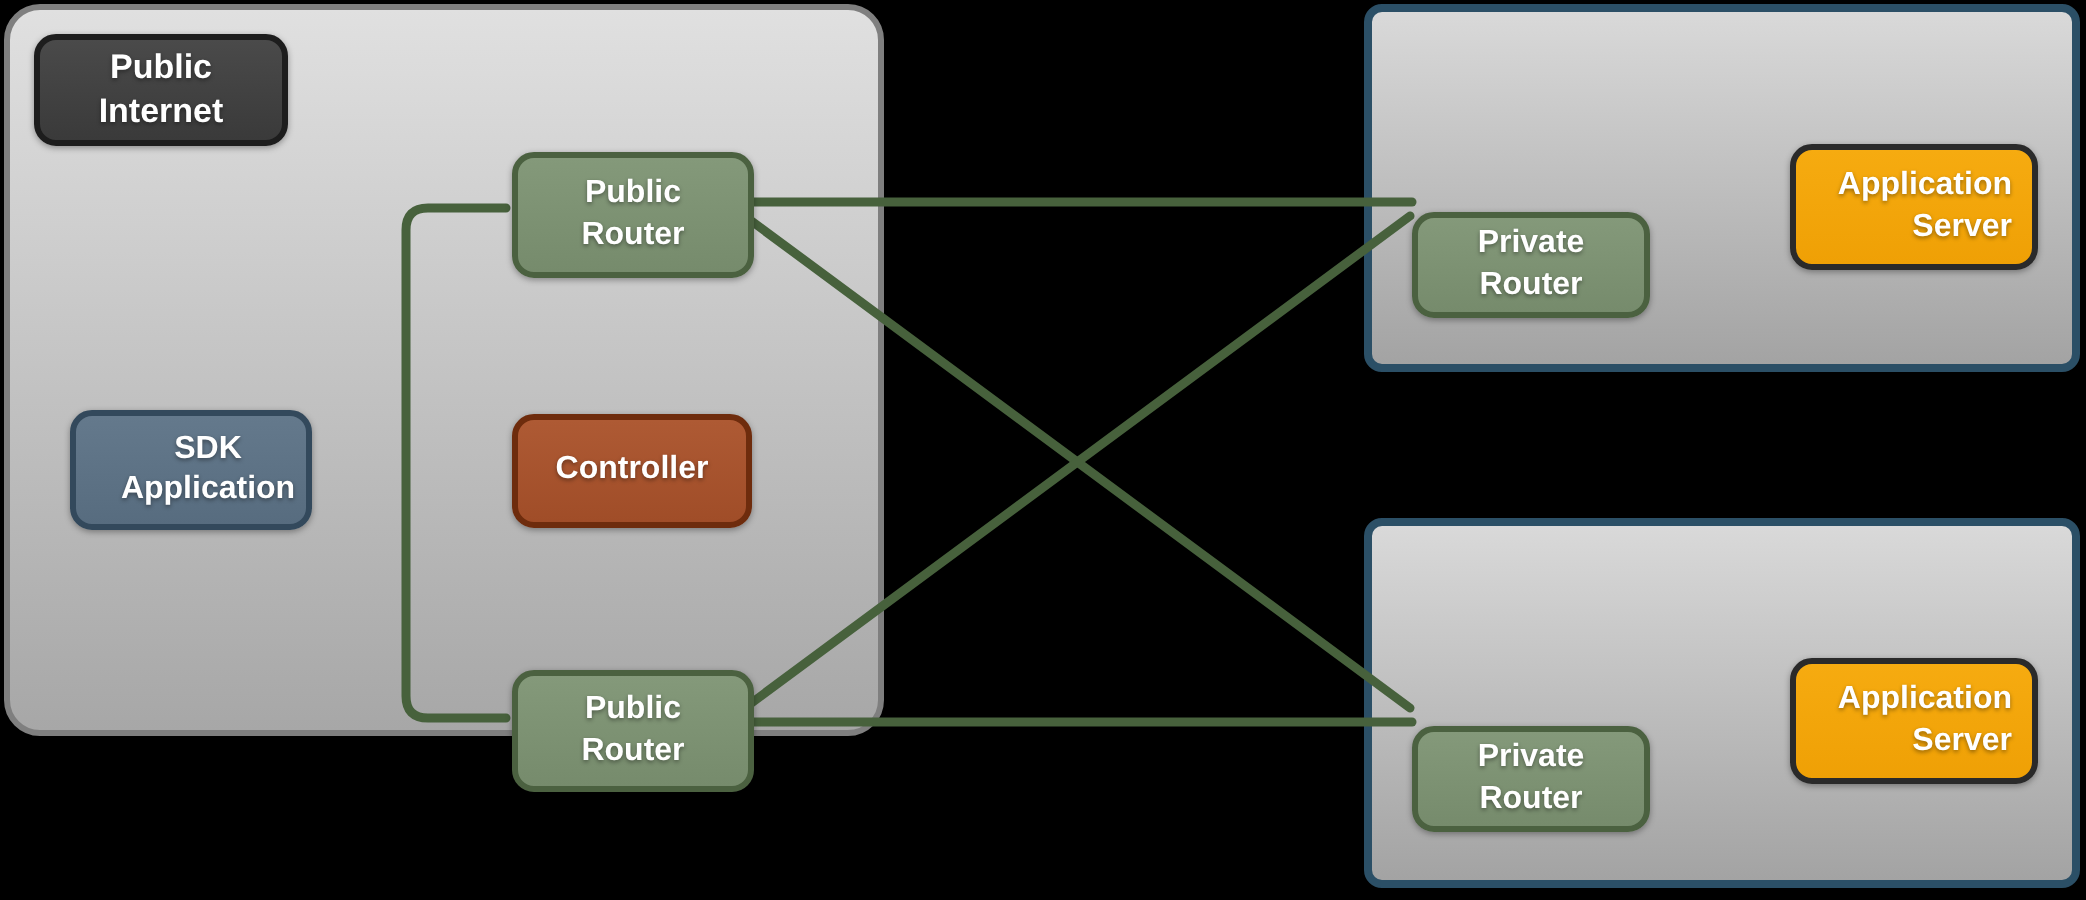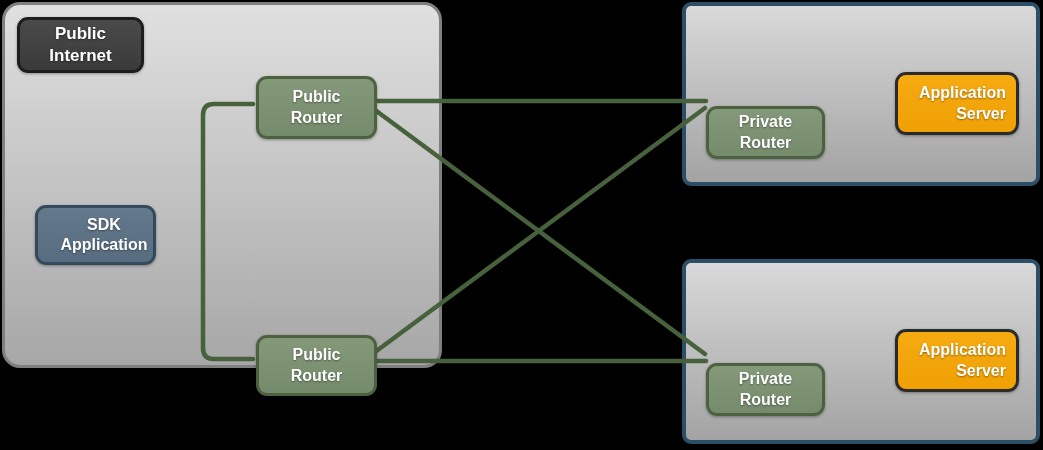--- a/index.html
+++ b/index.html
@@ -116,20 +116,21 @@
   }
 </style>
 </head>
 <body>
 
 <div class="canvas">
 
   <div class="zone zone-public">
     <div class="node badge-dark node-badge-internet">Public Internet</div>
     <div class="node node-sdk">SDK Application</div>
+    <div class="node node-controller">Controller</div>
     <div class="node node-router node-router-top">Public Router</div>
     <div class="node node-router node-router-bottom">Public Router</div>
   </div>
 
   <div class="zone zone-private pn1">
     <div class="node node-router node-priv-router">Private Router</div>
     <div class="node node-app-server">Application Server</div>
   </div>
 
   <div class="zone zone-private pn2">

